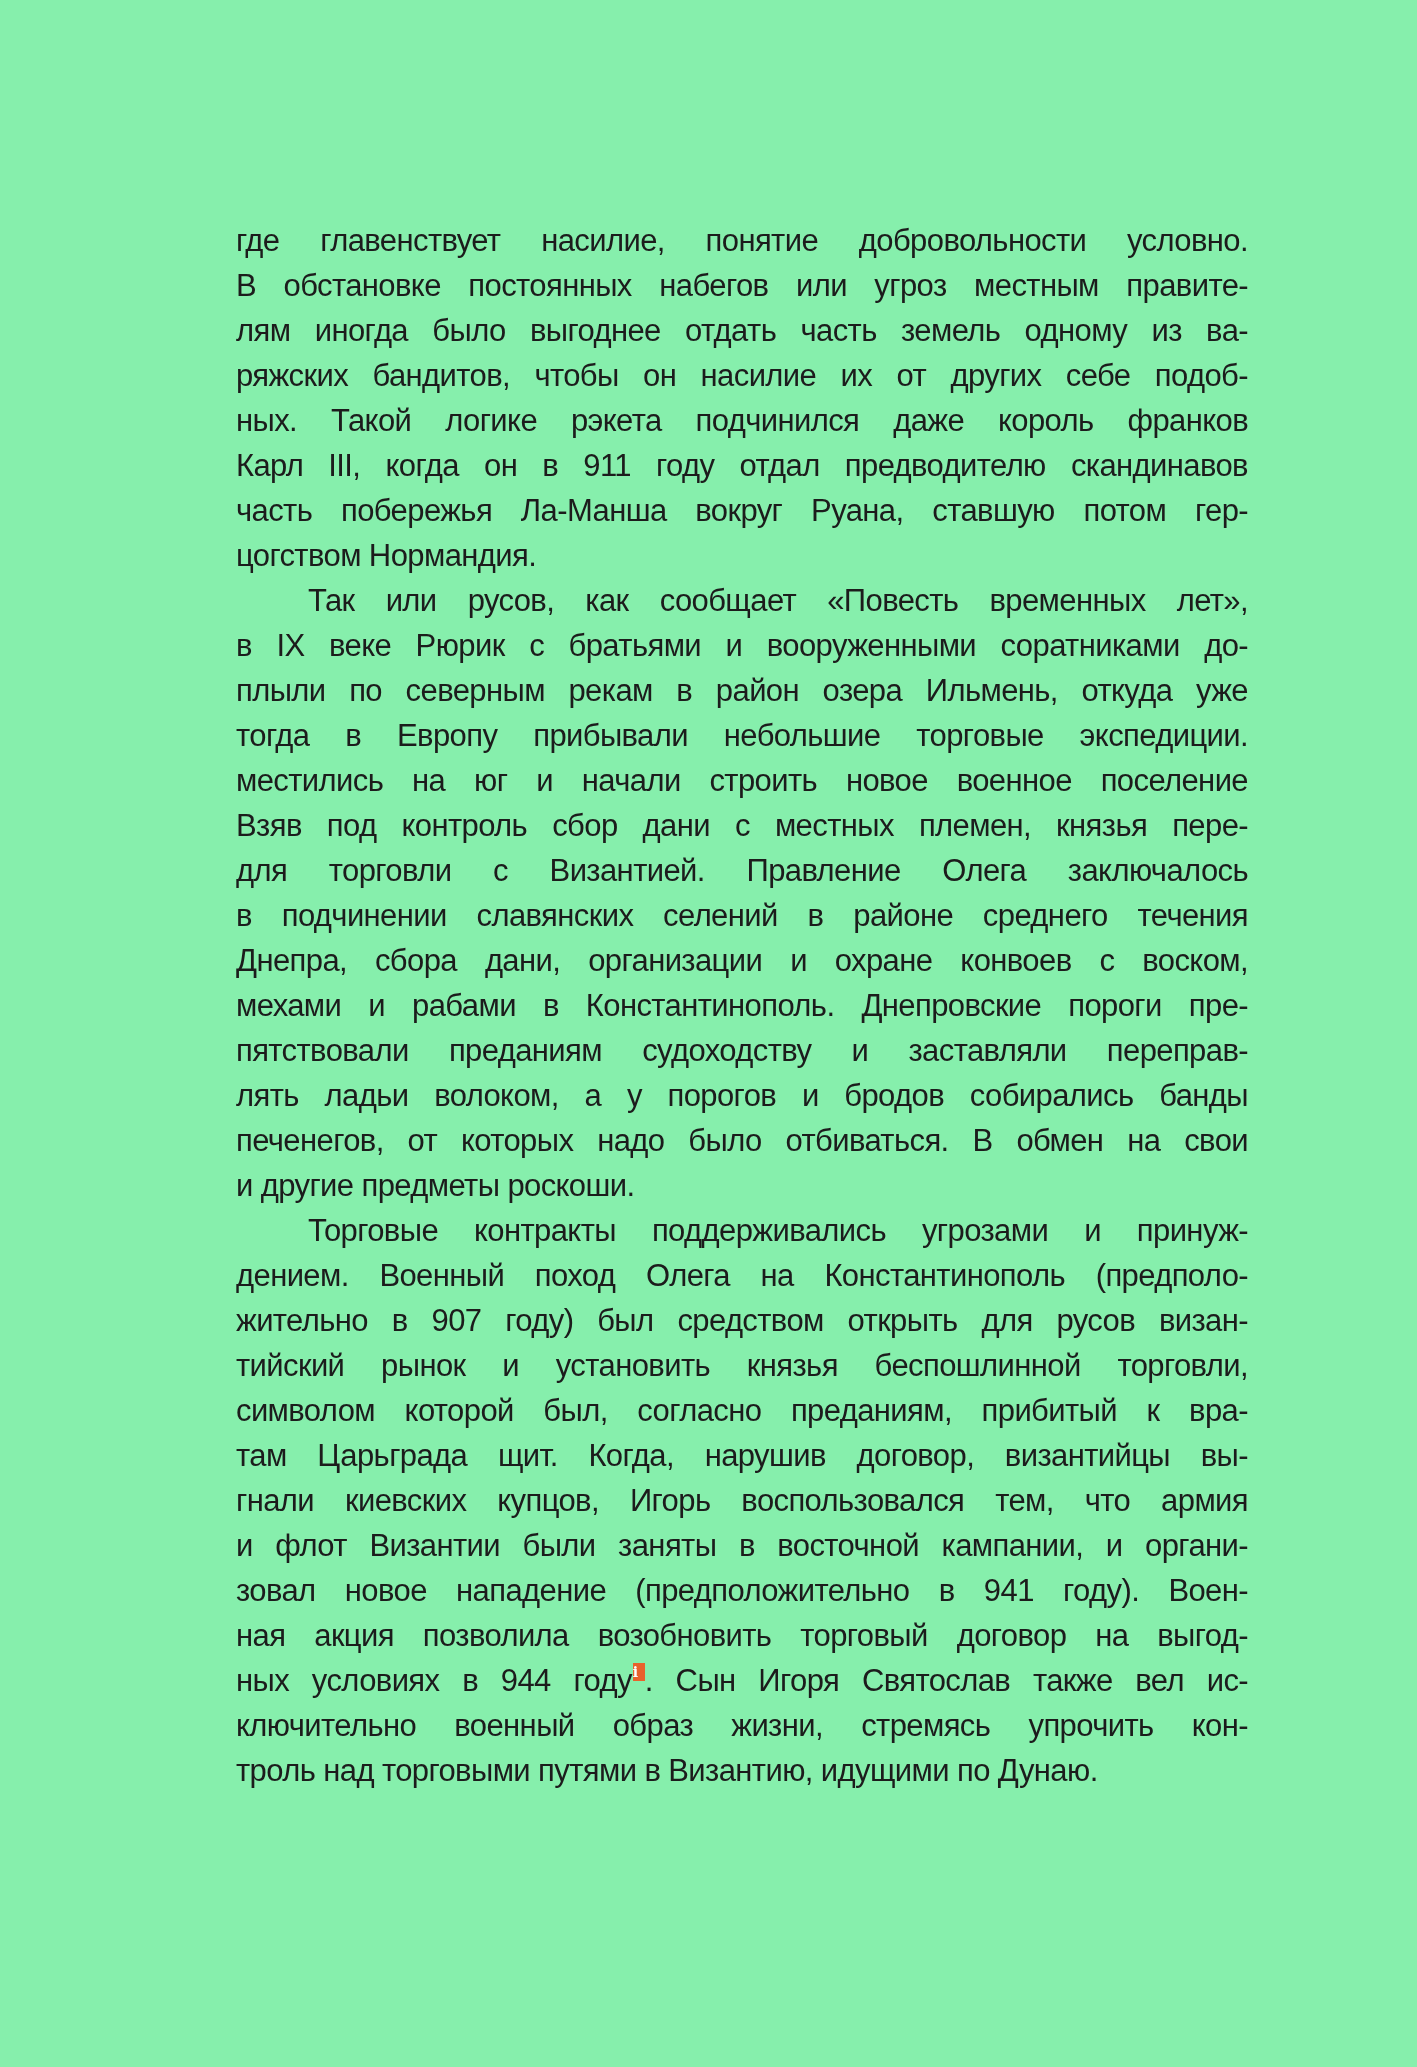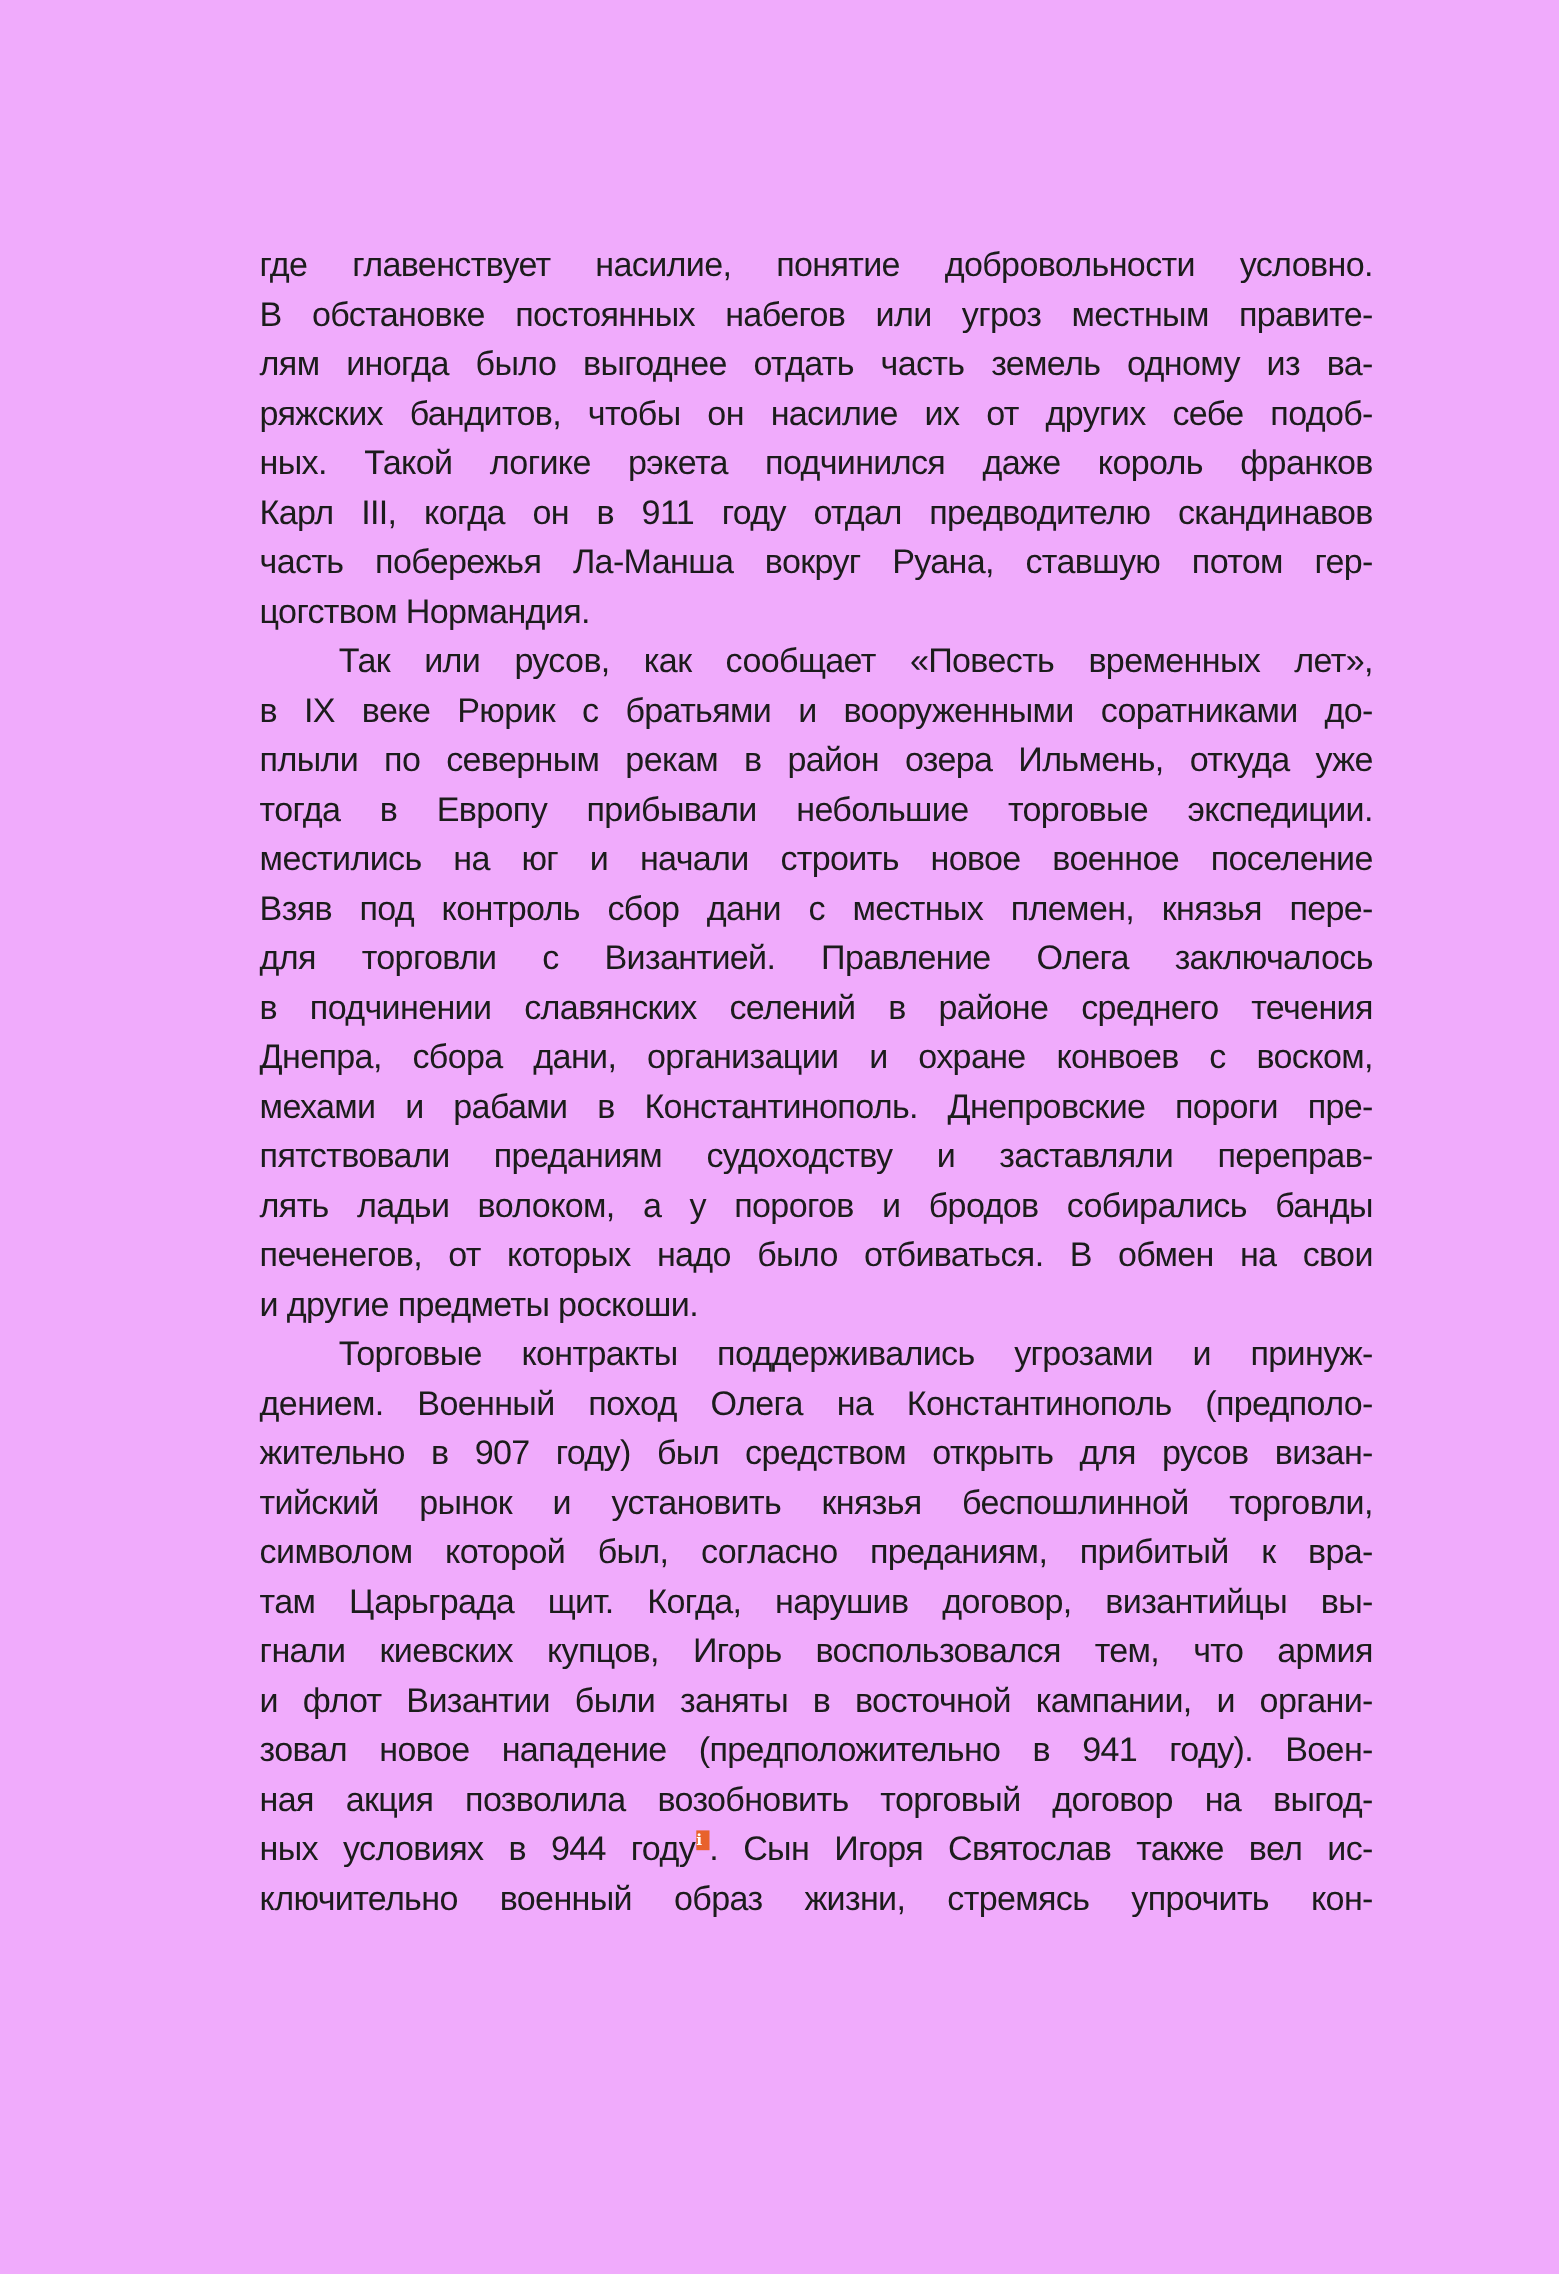--- a/index.html
+++ b/index.html
@@ -1,17 +1,17 @@
 <!DOCTYPE html>
 <html><head>
 <meta charset="utf-8">
 <style>
   html, body { margin: 0; padding: 0; background: #ffffff; }
   body { width: 1417px; height: 2067px; position: relative; overflow: hidden; }
-  .page { position: absolute; left: 0; top: 0; width: 1417px; height: 2067px; background: #f0abfc; }
+  .page { position: absolute; left: 0; top: 0; width: 1417px; height: 2067px; background: #86efac; }
   .text-block {
     position: absolute; left: 236px; top: 218px; width: 1012px;
     font-family: "Liberation Sans", sans-serif;
     font-size: 31px; line-height: 45px; color: #1c1c1c;
     letter-spacing: -0.6px;
   }
   .line { display: block; text-align: justify; text-align-last: justify; white-space: nowrap; height: 45px; }
   .line.last { text-align-last: left; }
   .line.indent { padding-left: 72px; }
   .fn {
@@ -61,16 +61,17 @@
       <span class="line">жительно в 907 году) был средством открыть для русов визан-</span>
       <span class="line">тийский рынок и установить князья беспошлинной торговли,</span>
       <span class="line">символом которой был, согласно преданиям, прибитый к вра-</span>
       <span class="line">там Царьграда щит. Когда, нарушив договор, византийцы вы-</span>
       <span class="line">гнали киевских купцов, Игорь воспользовался тем, что армия</span>
       <span class="line">и флот Византии были заняты в восточной кампании, и органи-</span>
       <span class="line">зовал новое нападение (предположительно в 941 году). Воен-</span>
       <span class="line">ная акция позволила возобновить торговый договор на выгод-</span>
       <span class="line"><span>ных условиях в 944 году</span><span class="fn">i</span><span>. Сын Игоря Святослав также вел ис-</span></span>
       <span class="line">ключительно военный образ жизни, стремясь упрочить кон-</span>
+      <span class="line last">троль над торговыми путями в Византию, идущими по Дунаю.</span>
     </div>
 
   </div>
 </div>
 
 </body></html>

